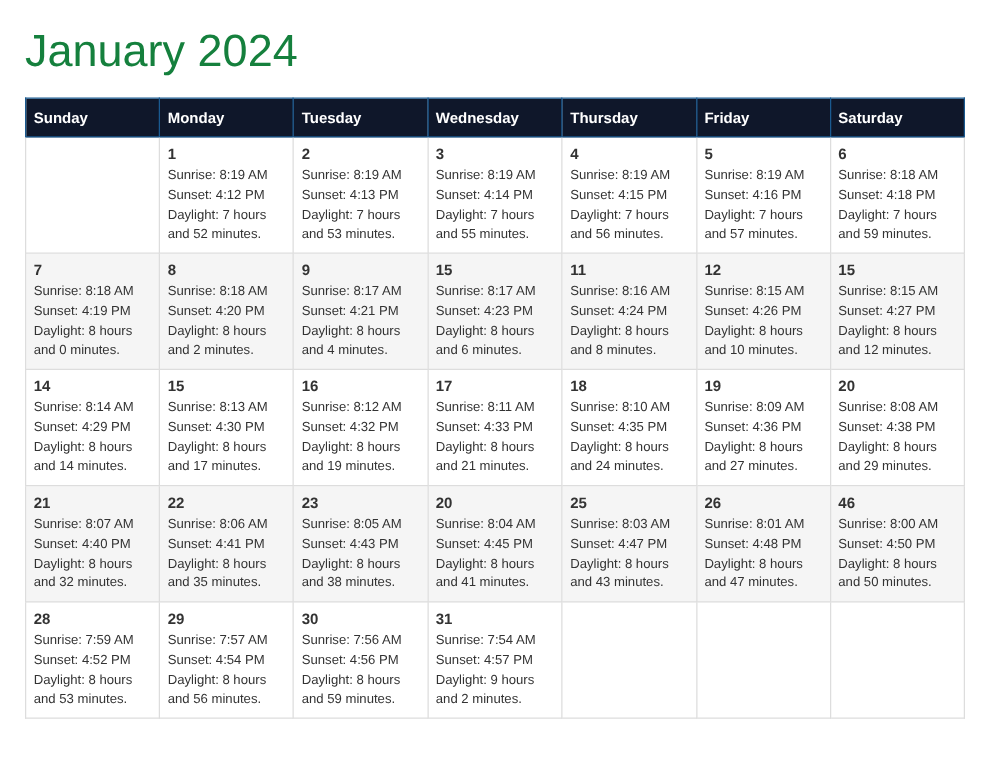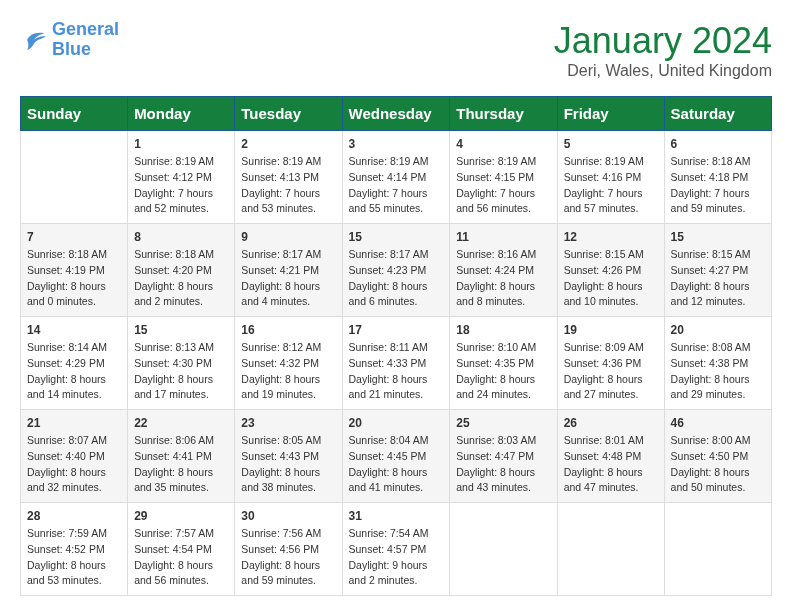--- a/index.html
+++ b/index.html
@@ -45,24 +45,24 @@
     .location {
       font-size: 16px;
       color: #555;
     }
     .calendar {
       width: 100%;
       border-collapse: collapse;
       border: 1px solid #ccc;
     }
     .calendar th {
-      background: #15803d;
+      background: #0f172a;
       color: #fff;
       padding: 8px 6px;
-      font-size: 15px;
+      font-size: 12px;
       font-weight: bold;
       text-align: left;
       border: 1px solid #1a5a90;
     }
     .calendar td {
       vertical-align: top;
       padding: 6px;
       border: 1px solid #ddd;
       font-size: 10.5px;
       color: #333;
@@ -84,34 +84,22 @@
       color: #333;
     }
     .empty-cell {
       background: #f9f9f9;
     }
   </style>
 </head>
 <body>
 
 <div class="header-area">
-  <div class="logo">
-    <svg class="logo-bird" viewBox="0 0 32 28">
-      <path d="M8 14 C10 8, 18 4, 28 6 C22 8, 18 10, 16 14 C20 10, 26 9, 30 10 C24 13, 19 14, 16 18 C14 22, 12 24, 8 26 C10 22, 10 18, 8 14Z" fill="#4a90d9"></path>
-    </svg>
-    <div>
-      <div class="logo-text">
-        <span>General</span><br>
-        <span style="color:#4a90d9">Blue</span>
-      </div>
-    </div>
-  </div>
   <div class="title-area">
     <div class="month-title">January 2024</div>
-    <div class="location">Deri, Wales, United Kingdom</div>
   </div>
 </div>
 
 <table class="calendar">
   <thead>
     <tr>
     <th>Sunday</th>
         <th>Monday</th>
         <th>Tuesday</th>
         <th>Wednesday</th>

